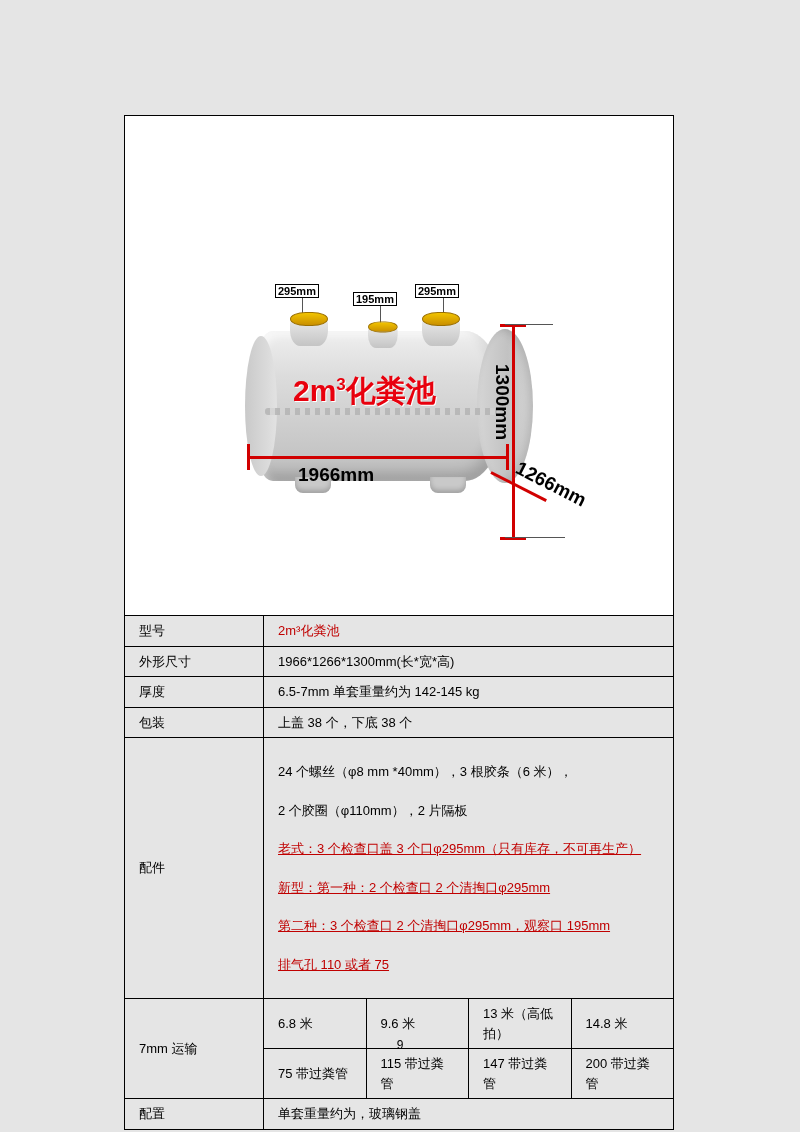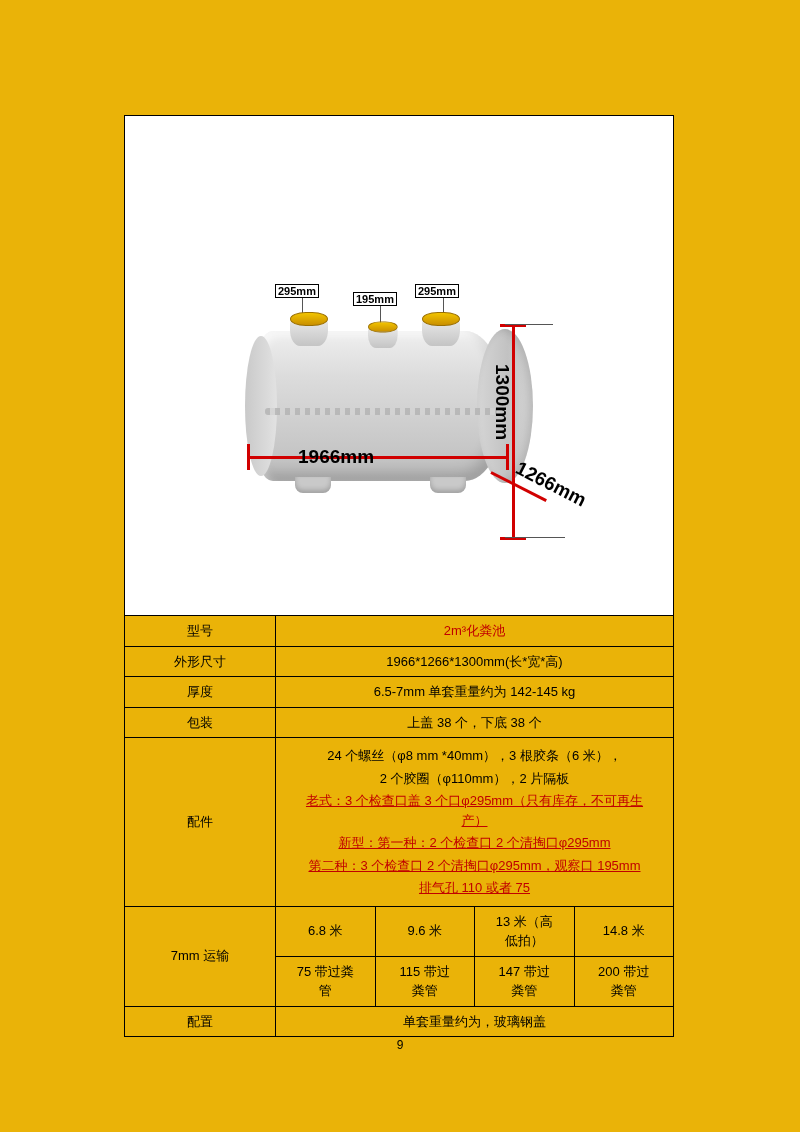--- a/index.html
+++ b/index.html
@@ -7,21 +7,21 @@
     padding: 0;
     background: #8a8a8a;
   }
   body {
     font-family: "Liberation Sans", sans-serif;
   }
   .page {
     position: relative;
     width: 800px;
     height: 1132px;
-    background: #eab308;
+    background: #e5e5e5;
     margin: 0 auto;
     overflow: hidden;
   }
   .content {
     position: absolute;
     left: 124px;
     top: 115px;
     width: 552px;
   }
 
@@ -172,33 +172,33 @@
   
   table.spec {
     width: 550px;
     border-collapse: collapse;
     table-layout: fixed;
     font-size: 13px;
     color: #000;
   }
   table.spec td {
     border: 1px solid #000;
-    text-align: center;
+    text-align: left;
     vertical-align: middle;
-    padding: 5px 20px;
+    padding: 5px 14px;
     line-height: 1.5;
   }
   td.label { width: 110px; }
   td.bold-red {
     font-weight: normal;
     color: #c00000;
   }
   .red { color: #c00000; text-decoration: underline; }
   .pad-cell { padding: 8px 6px; }
-  .acc-line { margin: 3px 0; }
+  .acc-line { margin: 19px 0; }
   .page-number {
     position: absolute;
     left: 0;
     top: 1038px;
     width: 800px;
     text-align: center;
     font-size: 12px;
     color: #000;
   }
 </style>
@@ -234,25 +234,28 @@
         </div>
         <div class="nozzle n2">
           <div class="collar"></div>
           <div class="lid"></div>
         </div>
         <div class="nozzle n3">
           <div class="collar"></div>
           <div class="lid"></div>
         </div>
 
+        <div class="title-red">
+          <span>2m</span><sup>3</sup><span>化粪池</span>
+        </div>
 
         <div class="arrow-h" style="left:122px; top:340px; width:262px;"></div>
         <div class="arrow-v" style="left:122px; top:328px; height:26px;"></div>
         <div class="arrow-v" style="left:381px; top:328px; height:26px;"></div>
-        <div class="dim big" style="left:173px; top:330px;">1966mm</div>
+        <div class="dim big" style="left:173px; top:348px;">1966mm</div>
 
         <div class="arrow-v" style="left:387px; top:208px; height:215px;"></div>
         <div class="arrow-h" style="left:375px; top:208px; width:26px;"></div>
         <div class="arrow-h" style="left:375px; top:421px; width:26px;"></div>
         <div class="dim big vtext" style="left:366px; top:248px;">1300mm</div>
 
         <div class="arrow-h" style="left:366px; top:355px; width:62px; transform:rotate(27deg); transform-origin:left center;"></div>
         <div class="dim big" style="left:392px; top:340px; transform:rotate(27deg); transform-origin:left center;">1266mm</div>
 
         <div class="guide" style="left:380px; top:208px; width:48px;"></div>

